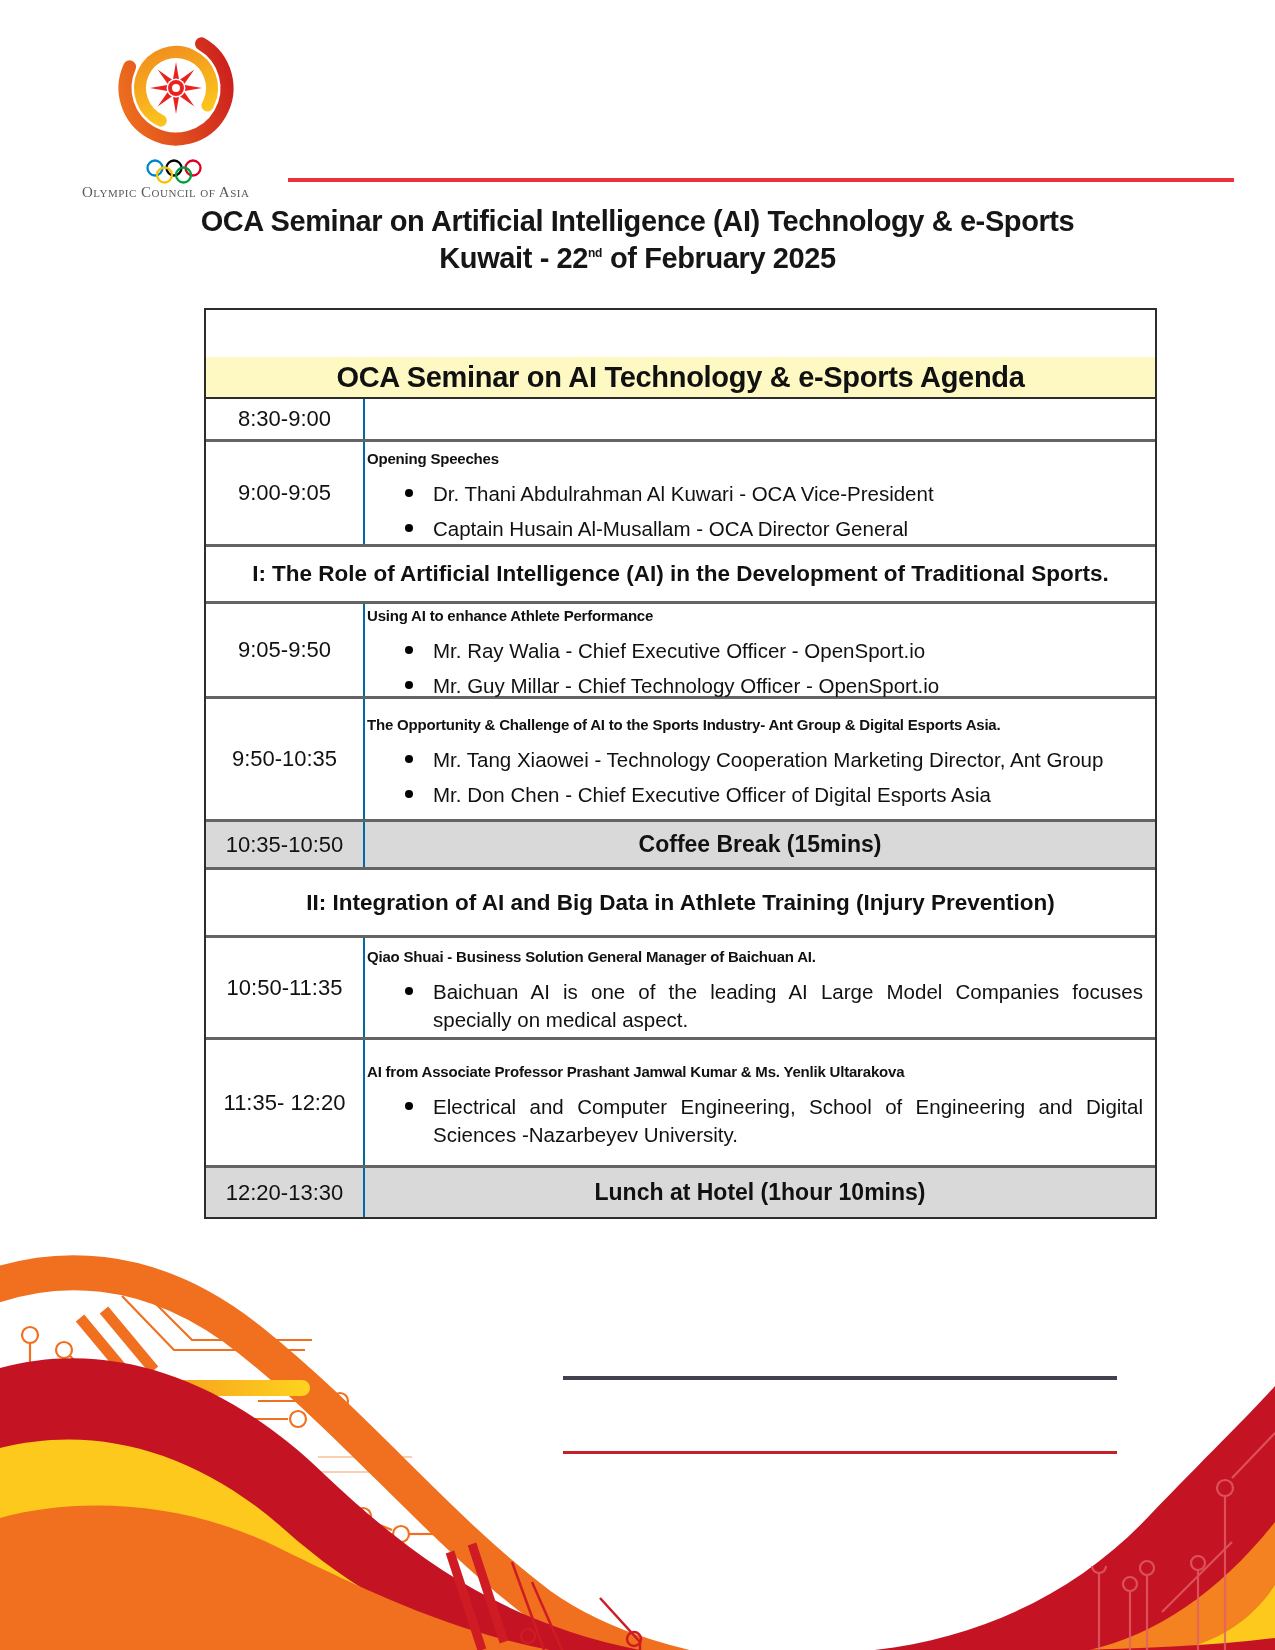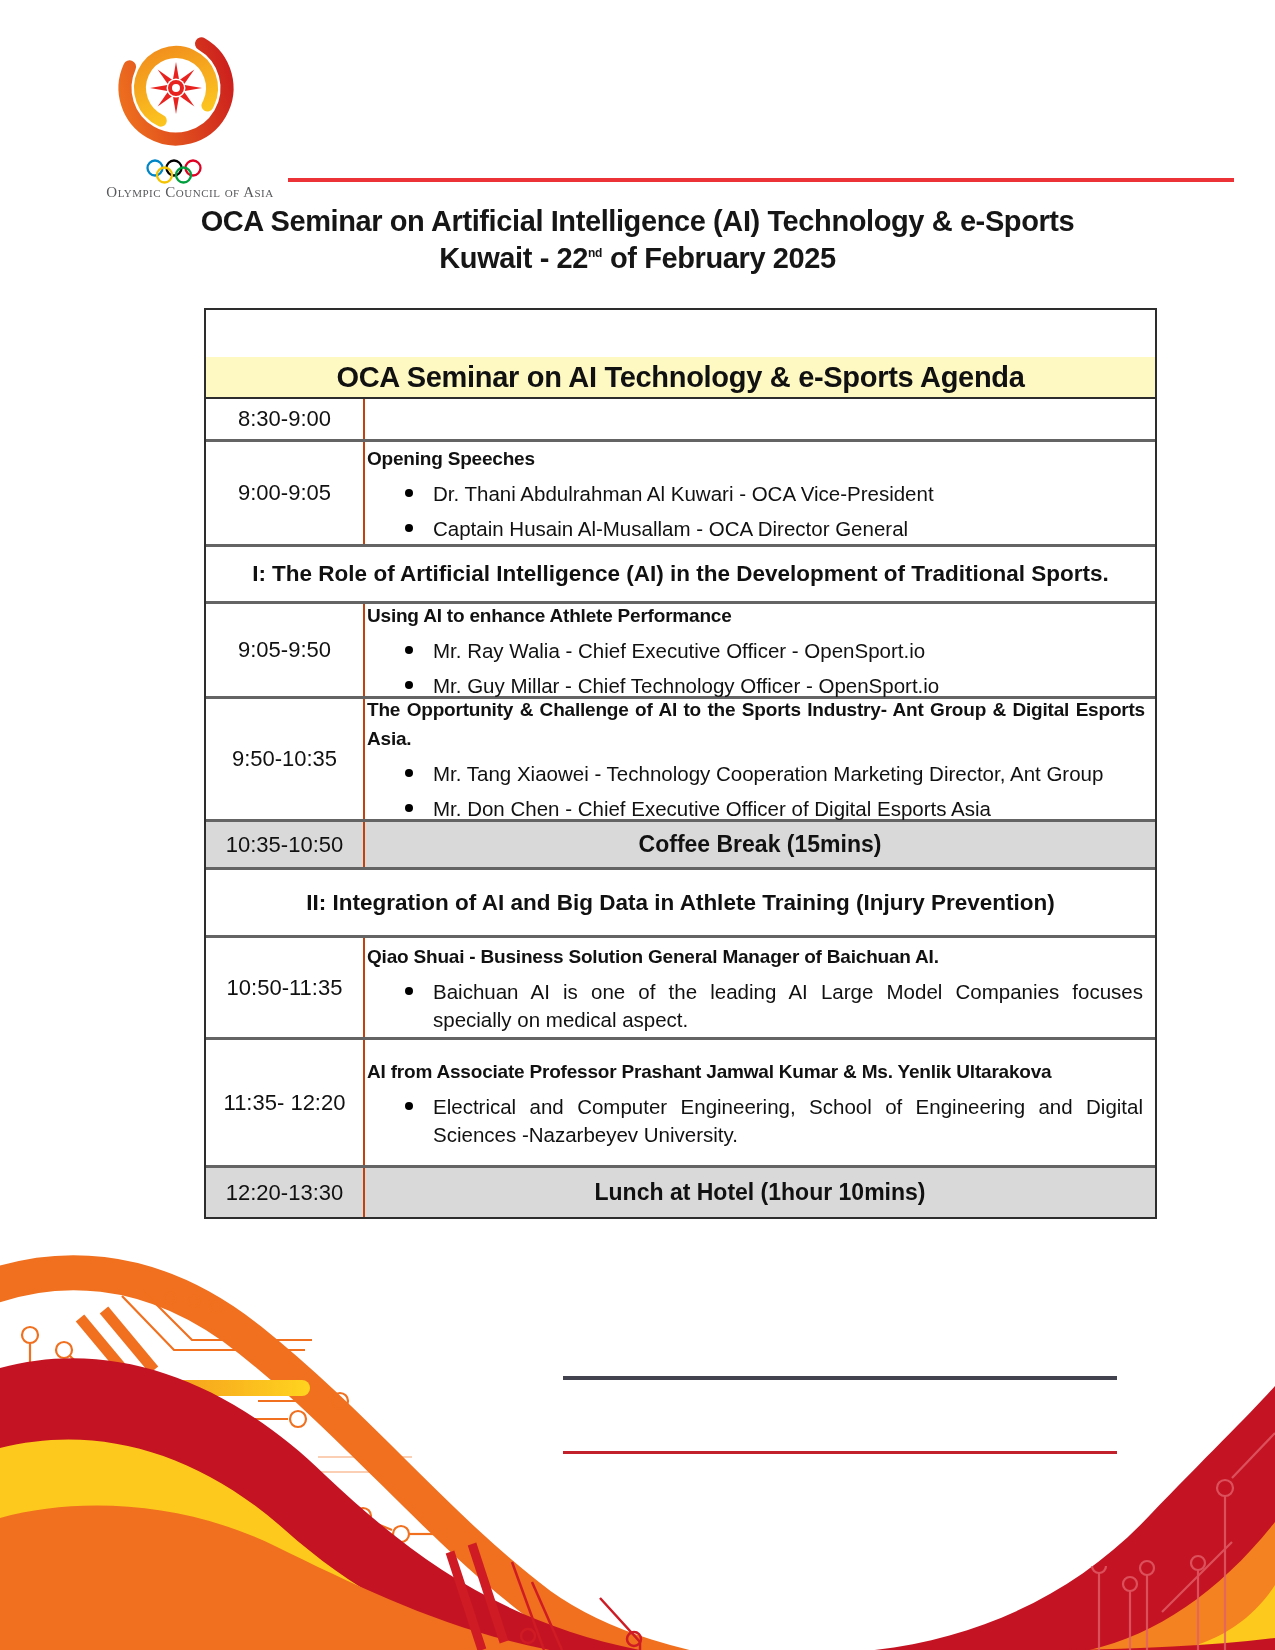--- a/index.html
+++ b/index.html
@@ -1,49 +1,49 @@
 <!DOCTYPE html>
 <html><head>
 <meta charset="utf-8">
 <style>
   html,body{margin:0;padding:0;background:#ffffff;}
   #page{position:relative;width:1275px;height:1650px;background:#ffffff;overflow:hidden;
         font-family:"Liberation Sans","DejaVu Sans",sans-serif;color:#111;}
 
   
   #logo{position:absolute;left:86px;top:18px;width:190px;height:190px;}
-  #logo-caption{position:absolute;left:90px;top:184px;width:200px;text-align:center;
+  #logo-caption{position:absolute;left:82px;top:184px;width:200px;text-align:left;
     font-family:"Liberation Serif","DejaVu Serif",serif;font-variant:small-caps;
     font-size:15px;letter-spacing:.5px;color:#58595b;}
 
   
   #top-rule{position:absolute;left:288px;top:178px;width:946px;height:4px;background:#ed3237;}
   #title{position:absolute;left:0;top:203px;width:1275px;text-align:center;
     font-weight:bold;font-size:29px;line-height:37px;letter-spacing:-.4px;color:#161616;}
   #title sup{font-size:12px;vertical-align:super;line-height:0;}
   #title .sfx{margin-left:.28em;}
 
   
   #agenda{position:absolute;left:204px;top:308px;width:953px;border:2px solid #2d2d2d;
           box-sizing:border-box;background:#fff;}
   .t-row{display:flex;box-sizing:border-box;border-top:3px solid #646464;}
   .t-row.first{border-top:none;}
   .t-row.under-header{border-top:2px solid #2d2d2d;}
   .t-head{background:#fef9c3;height:40px;display:flex;align-items:center;justify-content:center;
           font-weight:bold;font-size:29px;letter-spacing:-.3px;margin-top:47px;}
   .t-time{flex:none;width:159px;display:flex;align-items:center;justify-content:center;
-          border-right:2px solid #c2410c;font-size:22px;box-sizing:border-box;text-align:center;}
+          border-right:2px solid #0369a1;font-size:22px;box-sizing:border-box;text-align:center;}
   .t-content{flex:1;min-width:0;box-sizing:border-box;}
   .simple .t-content{display:flex;align-items:center;font-weight:bold;font-size:22.5px;padding-left:14px;}
   .section-row{display:block;text-align:center;font-weight:bold;font-size:22.5px;}
   .section-inner{display:flex;align-items:center;justify-content:center;height:100%;padding:0 4px;}
   .break .t-content{display:flex;align-items:center;justify-content:center;font-weight:bold;font-size:23px;}
   .break{background:#d9d9d9;}
   .sess .t-content{display:flex;flex-direction:column;justify-content:center;padding:6px 10px 6px 2px;row-gap:7px;}
-  .s-title{font-weight:bold;font-size:19px;letter-spacing:-.2px;line-height:29px;text-align:justify;}
+  .s-title{font-weight:bold;font-size:15px;letter-spacing:-.2px;line-height:29px;text-align:justify;}
   .blt{display:flex;align-items:flex-start;}
   .dot{flex:none;width:8px;height:8px;border-radius:50%;background:#000;margin:9px 20px 0 38px;}
   .btxt{font-size:20.5px;line-height:28px;white-space:nowrap;}
   .btxt.j{white-space:normal;text-align:justify;padding-right:2px;}
 
   
   #sig-dark{position:absolute;left:563px;top:1376px;width:554px;height:4px;background:#42424e;}
   #sig-red{position:absolute;left:563px;top:1451px;width:554px;height:3px;background:#c2202a;}
 
   

